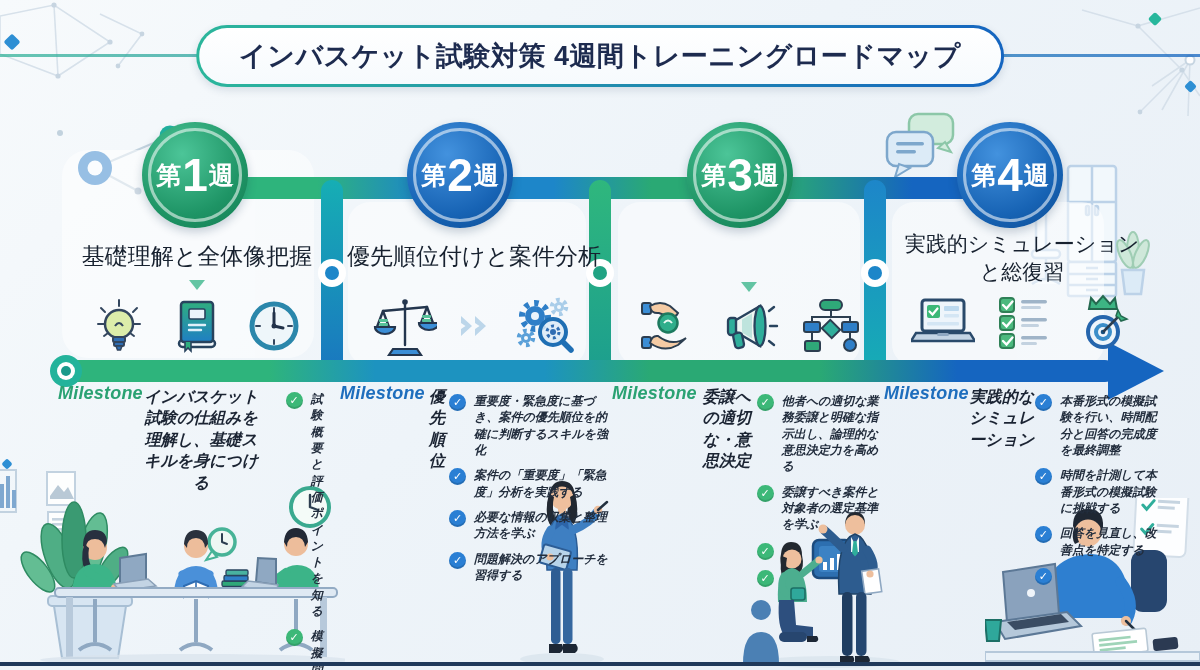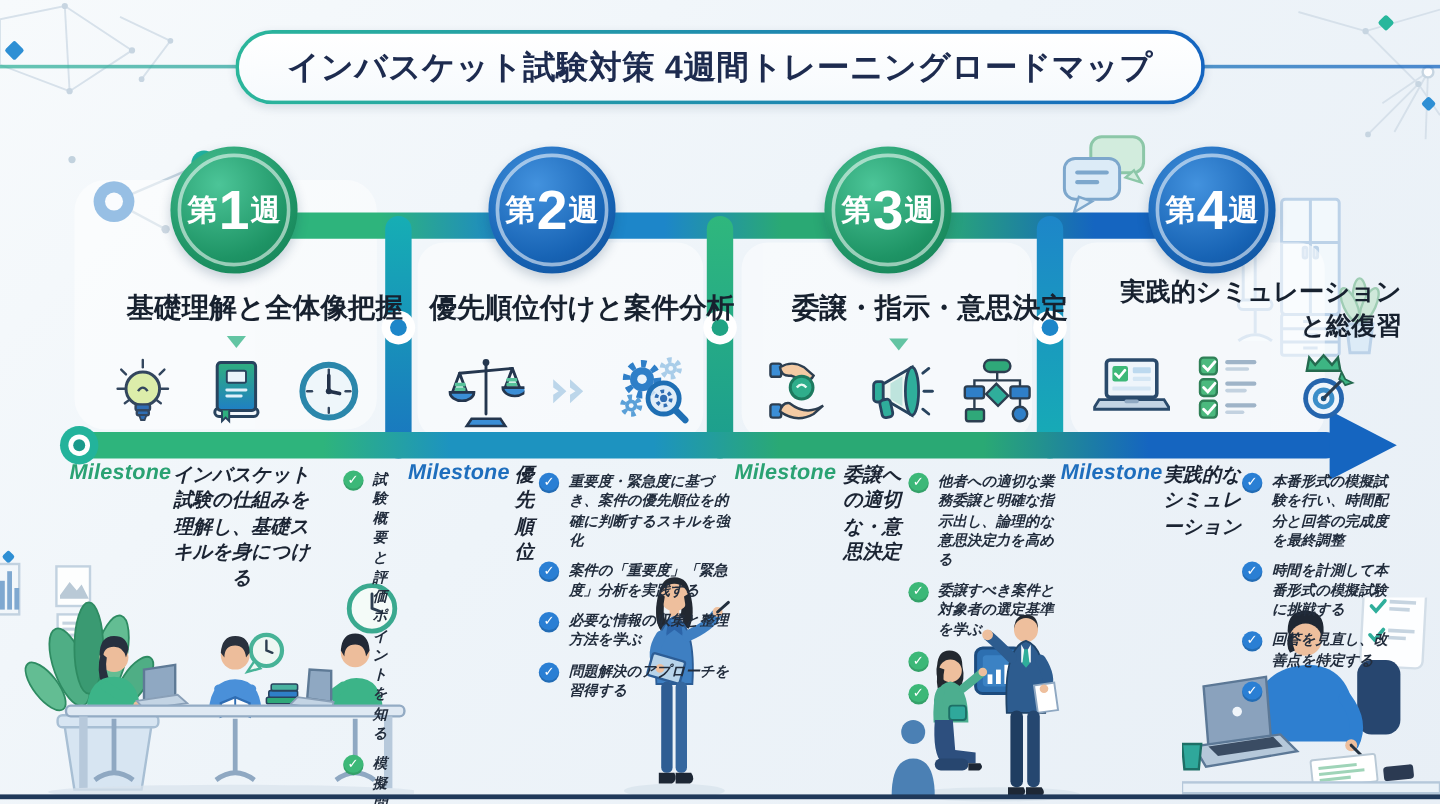--- a/index.html
+++ b/index.html
@@ -26,21 +26,21 @@
     box-shadow:0 4px 10px rgba(20,50,80,.22);}
   .wk-circle.green{background:radial-gradient(circle at 38% 30%,#4cc598,#1e9465 62%,#147a51);}
   .wk-circle.blue{background:radial-gradient(circle at 38% 30%,#4392de,#1763b4 62%,#0c4a91);}
   .wk-circle::after{content:"";position:absolute;inset:6px;border-radius:50%;
     border:3px solid rgba(255,255,255,.55);}
   .wk-badge{display:flex;align-items:center;color:#fff;font-weight:900;line-height:1;}
   .wk-badge .sm{font-size:25px;}
   .wk-badge .num{font-size:46px;margin:0 1px;}
   .c1{left:142px;} .c2{left:407px;} .c3{left:687px;} .c4{left:957px;}
   
-  .col-heading{position:absolute;z-index:3;text-align:right;font-weight:700;color:#17212f;}
+  .col-heading{position:absolute;z-index:3;text-align:center;font-weight:400;color:#17212f;}
   .h1{left:58px;top:241px;width:278px;font-size:23px;}
   .h2{left:336px;top:241px;width:276px;font-size:23px;}
   .h3{left:608px;top:241px;width:282px;font-size:23px;}
   .h4{left:876px;top:230px;width:292px;font-size:21px;line-height:1.32;}
   .tri{position:absolute;z-index:3;width:0;height:0;border-left:8px solid transparent;
     border-right:8px solid transparent;border-top:10px solid #49bb93;opacity:.85;}
   
   .icon-row{position:absolute;z-index:3;display:flex;align-items:center;justify-content:center;gap:20px;}
   .i1{left:66px;top:293px;width:262px;height:66px;}
   .i2{left:342px;top:292px;width:264px;height:68px;}
@@ -255,21 +255,20 @@
   <div class="wk-circle blue c4">
     <div class="wk-badge">
         <span class="sm">第</span>
         <span class="num">4</span>
         <span class="sm">週</span>
       </div>
   </div>
 
   <div class="col-heading h1">基礎理解と全体像把握</div>
   <div class="col-heading h2">優先順位付けと案件分析</div>
-  <div class="col-heading h3">委譲・指示・意思決定</div>
   <div class="col-heading h4">
     <div>実践的シミュレーション</div>
     <div>と総復習</div>
   </div>
   <div class="tri" style="left:189px;top:280px;"></div>
   <div class="tri" style="left:741px;top:282px;"></div>
 
   <div class="icon-row i1">
     <svg width="56" height="60" viewBox="0 0 56 60">
       <g stroke="#33465e" stroke-width="2" stroke-linecap="round">

